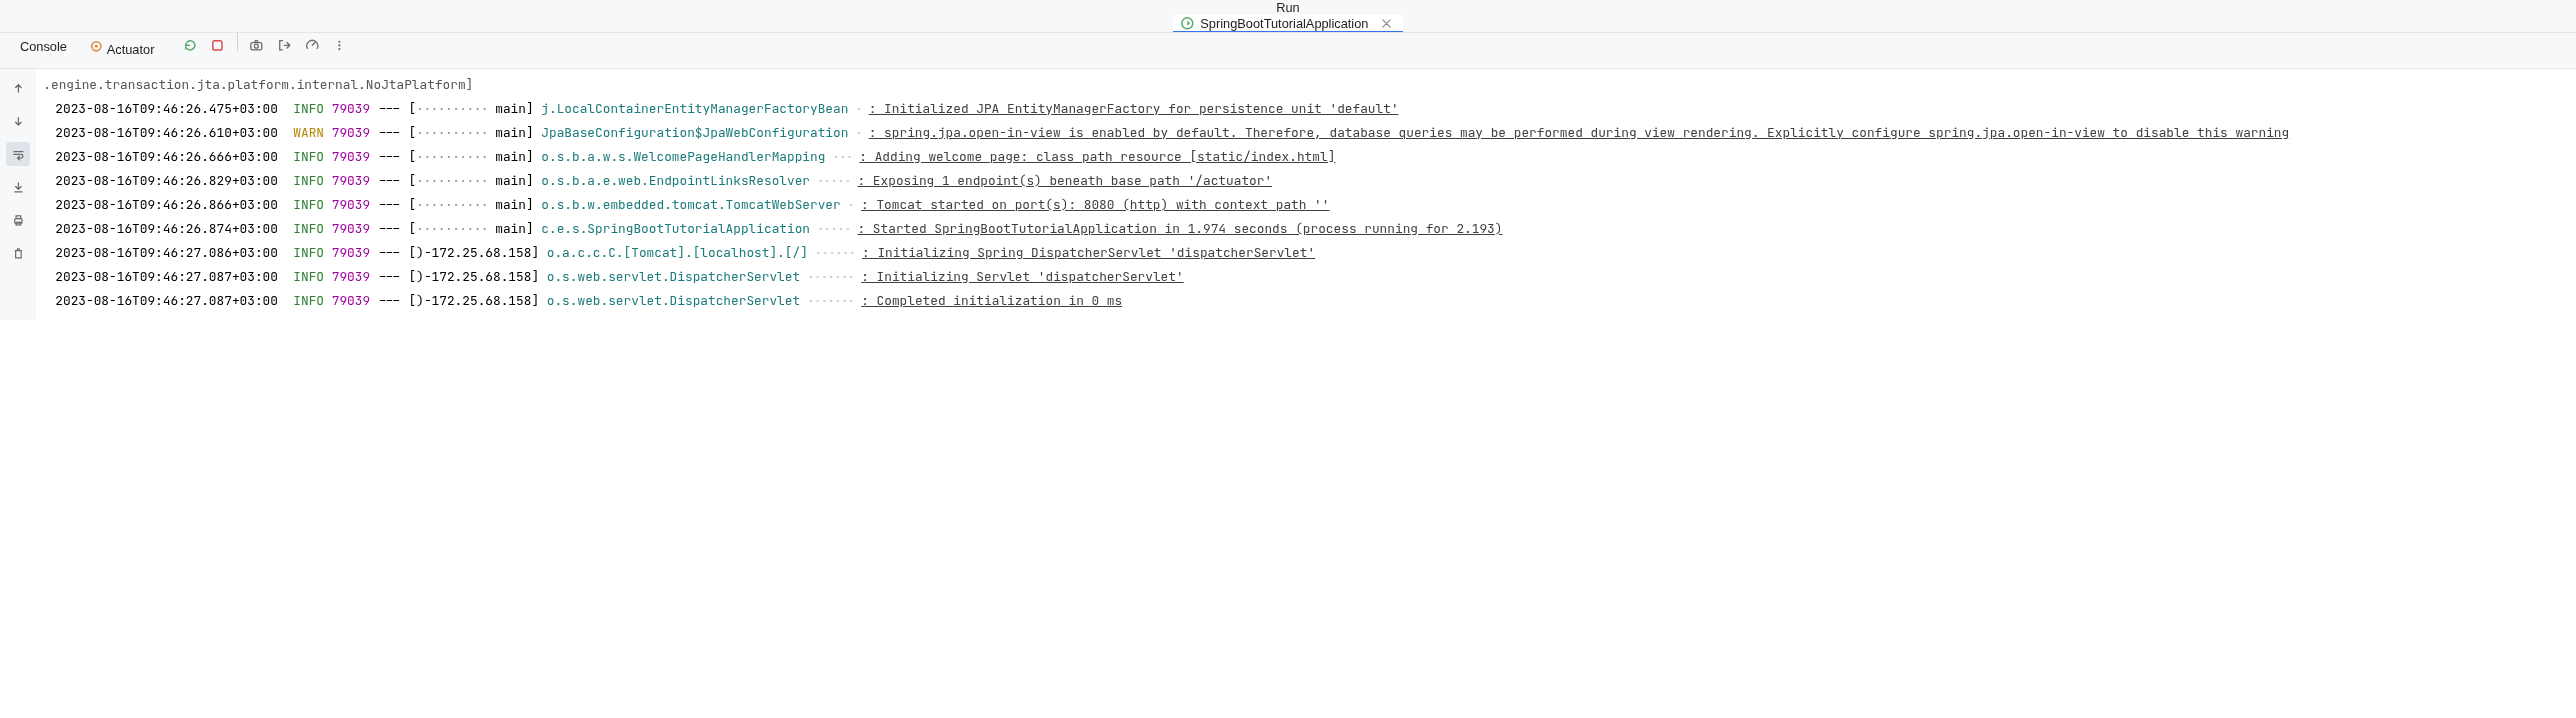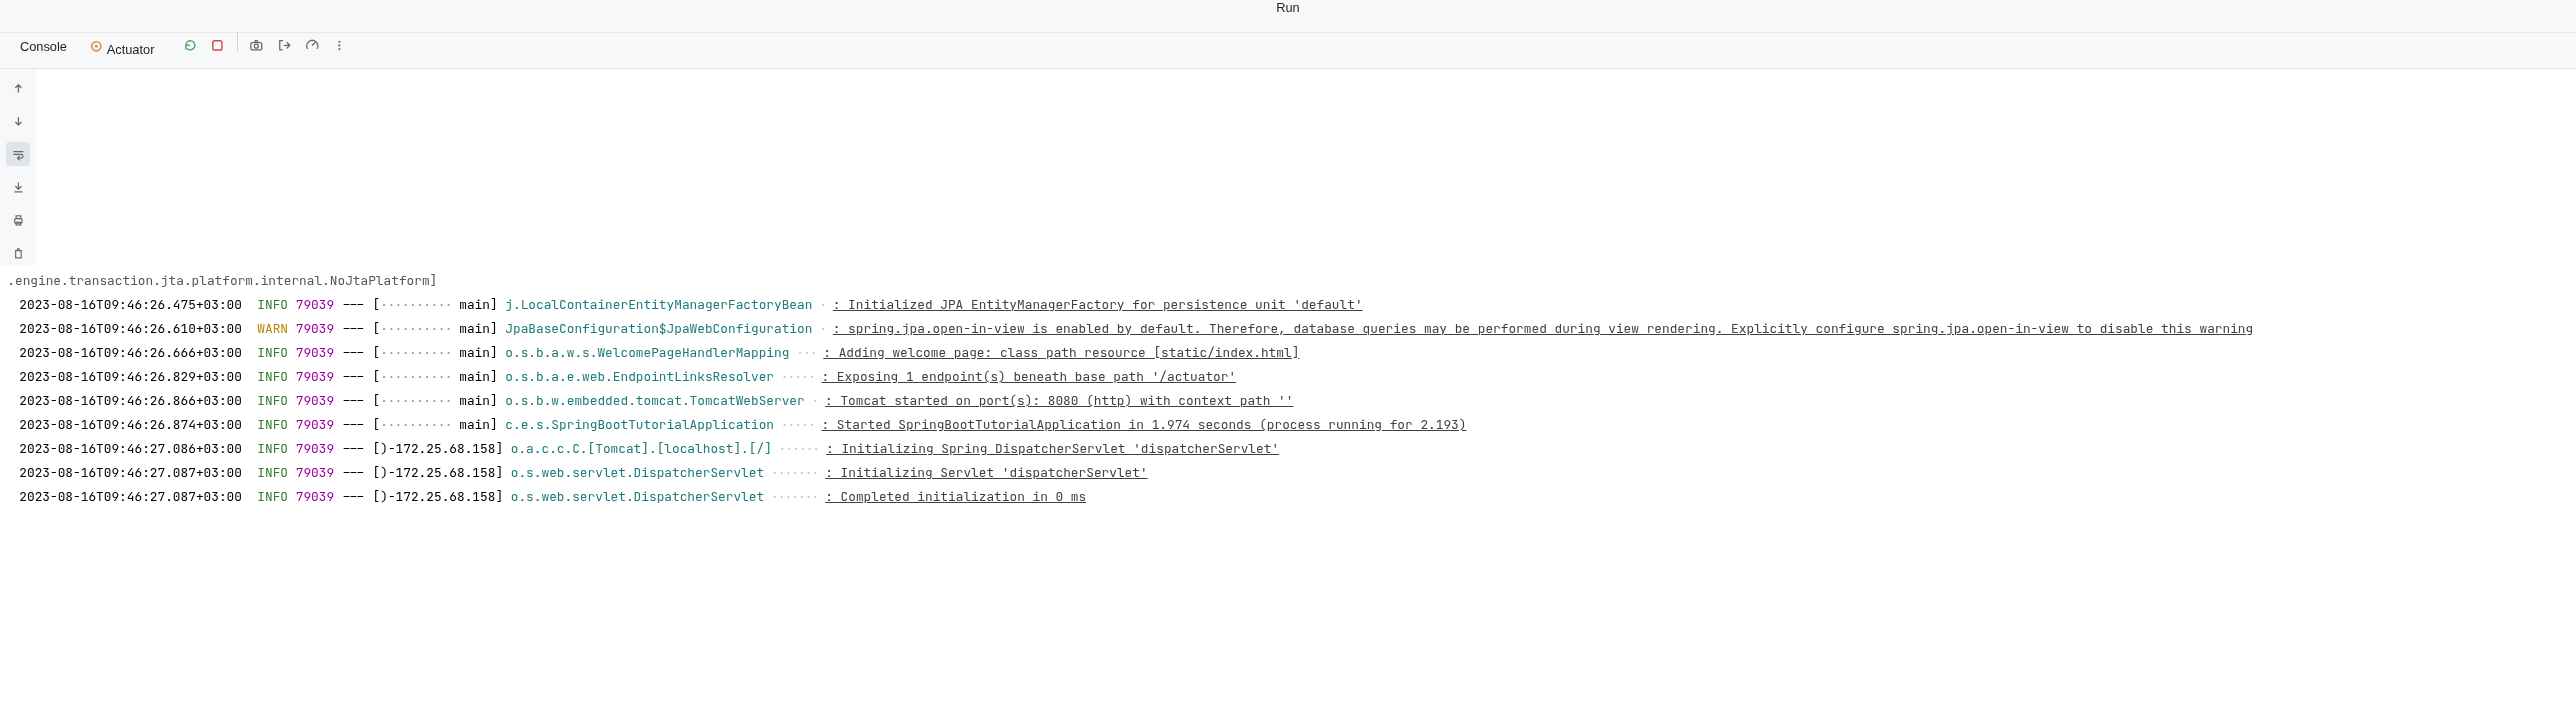--- a/index.html
+++ b/index.html
@@ -81,21 +81,21 @@
     color: #6b6b6b;
     cursor: pointer;
     border-radius: 3.6px;
   }
   .tb-divider {
     width: 0.9px;
     height: 18px;
     background: #d0d0d0;
     margin: 0 3.6px;
   }
-  .body-row { display: flex; flex-direction: column; }
+  .body-row { display: flex; }
   .gutter {
     width: 36px;
     display: flex;
     flex-direction: column;
     align-items: center;
     padding-top: 7.3px;
     gap: 9px;
     background: #f7f8fa;
   }
   .gutter .gbtn {
@@ -130,20 +130,34 @@
   .src { color: #1b7a7a; }
   .dots-fill { color: #c7c7c7; letter-spacing: -0.9px; }
   .msg { color: #404040; text-decoration: underline; }
   .frag { color: #555; }
 </style>
 </head>
 <body>
 
 <div class="topbar">
   <div class="run-label">Run</div>
+  <div class="tab">
+    <span class="tab-icon">
+      <svg width="14.6" height="14.6" viewBox="0 0 16 16">
+          <circle cx="8" cy="8" r="6" fill="none" stroke="#59a869" stroke-width="1.6"></circle>
+          <path d="M8 5 L11 8 L8 11 Z" fill="#59a869"></path>
+        </svg>
+    </span>
+    <span class="tab-title">SpringBootTutorialApplication</span>
+    <span class="tab-close">
+      <svg width="9" height="9" viewBox="0 0 10 10">
+          <path d="M1 1 L9 9 M9 1 L1 9" stroke="#8a8a8a" stroke-width="1.4" stroke-linecap="round"></path>
+        </svg>
+    </span>
+  </div>
 </div>
 
 <div class="toolbar">
   <div class="tb-tab">Console</div>
   <div class="tb-tab">
     <span class="actuator-icon">
       <svg width="14.6" height="14.6" viewBox="0 0 16 16">
           <circle cx="8" cy="8" r="5" fill="none" stroke="#e68a3c" stroke-width="1.8"></circle>
           <circle cx="8" cy="8" r="1.6" fill="#e68a3c"></circle>
         </svg>

